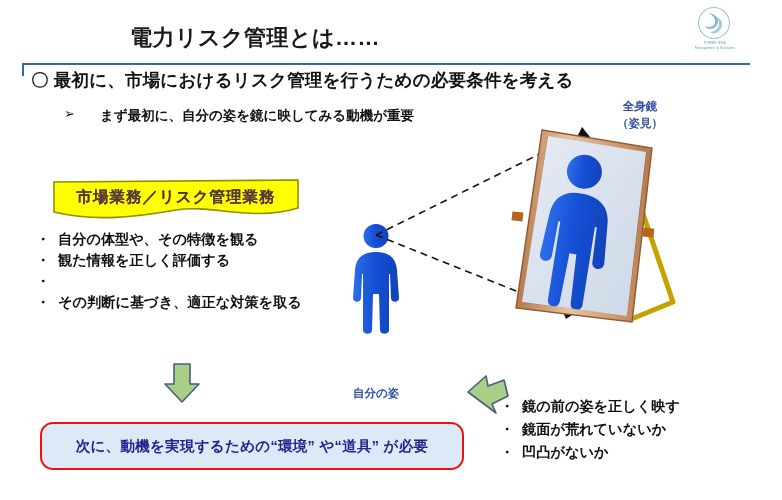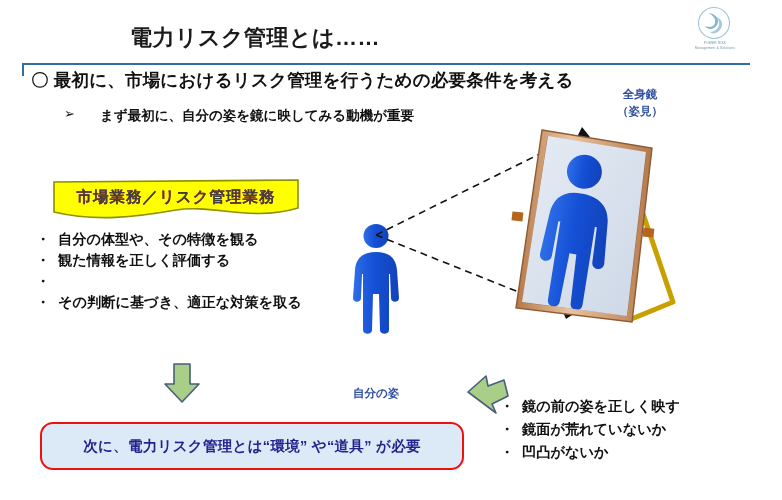--- a/index.html
+++ b/index.html
@@ -63,21 +63,21 @@
   #list-right{left:500px;top:395px;line-height:23px;font-size:14.2px;}
 
   
   .person{position:absolute;}
   .person svg{display:block;}
   #person-center{left:345px;top:222px;width:62px;height:116px;}
   .caption{
     position:absolute;font-size:11.5px;font-weight:700;color:#2f4f9e;white-space:nowrap;
   }
   #caption-self{left:353px;top:386px;}
-  #caption-mirror{left:617px;top:86px;text-align:center;line-height:17px;}
+  #caption-mirror{left:617px;top:98px;text-align:center;line-height:17px;}
 
   
   #mirror{position:absolute;left:498px;top:120px;width:200px;height:222px;}
   #mirror svg{display:block;overflow:visible;}
 
   
   #sightlines{position:absolute;left:370px;top:125px;width:250px;height:195px;}
   #sightlines svg{display:block;overflow:visible;}
 
   
@@ -250,16 +250,16 @@
       <span class="dot">・</span>
       <span>鏡面が荒れていないか</span>
     </div>
     <div class="row">
       <span class="dot">・</span>
       <span>凹凸がないか</span>
     </div>
   </div>
 
   <div id="bottom-box">
-    <span class="btxt">次に、電力リスク管理とは“環境” や“道具” が必要</span>
+    <span class="btxt">次に、動機を実現するための“環境” や“道具” が必要</span>
   </div>
 
 </div>
 
 </body></html>

